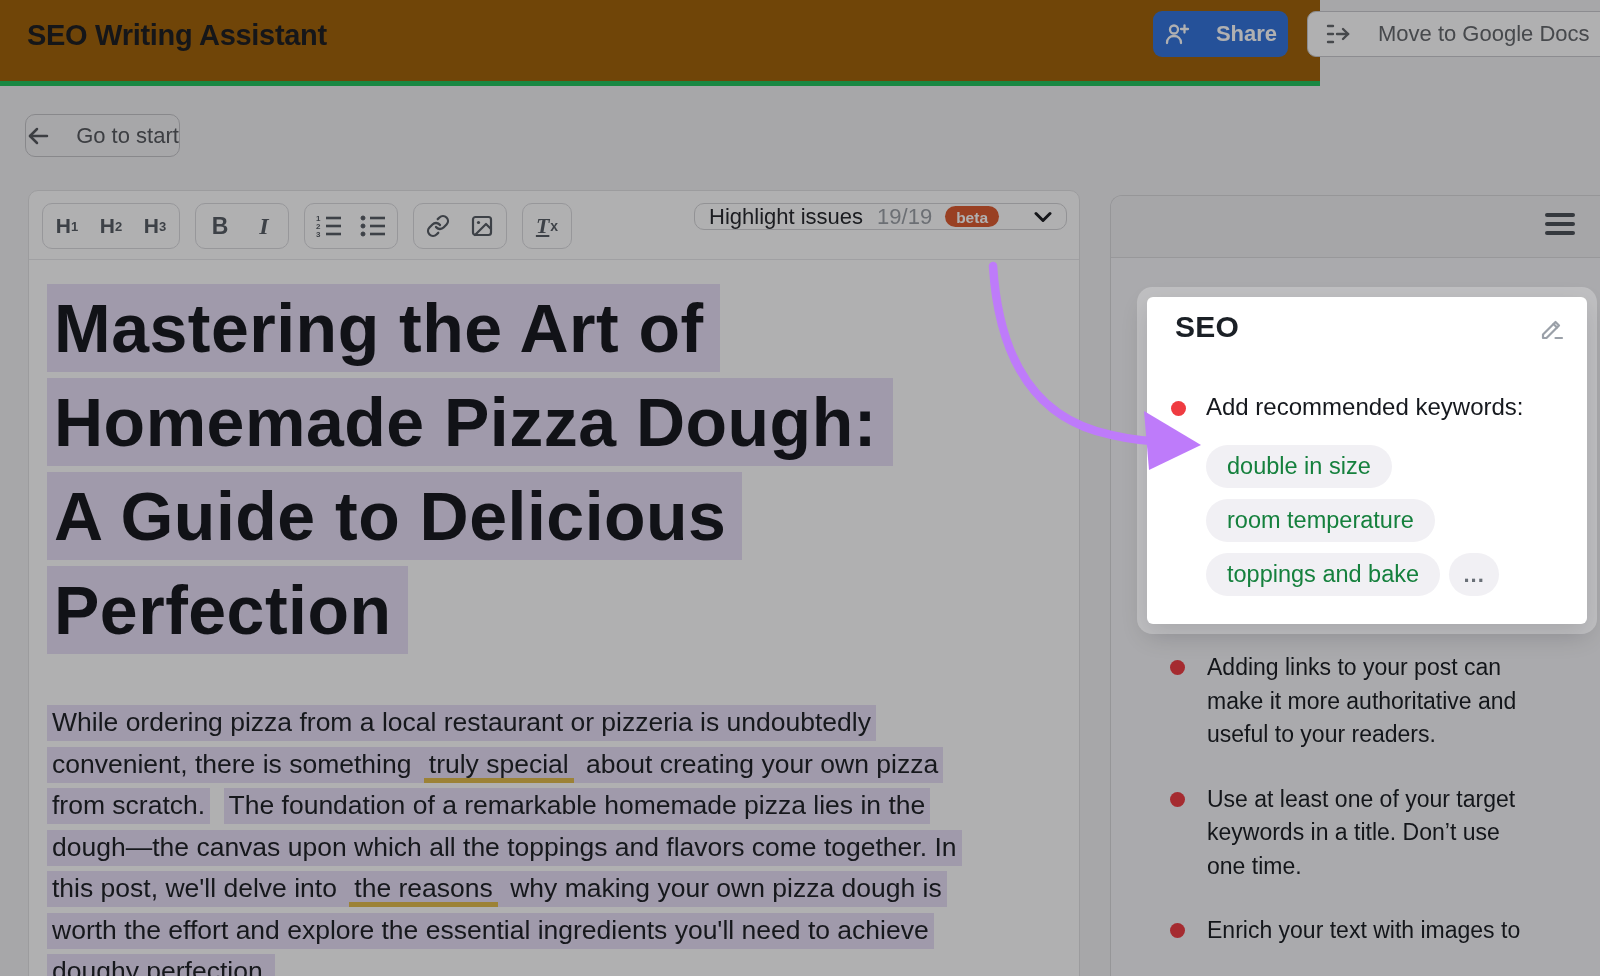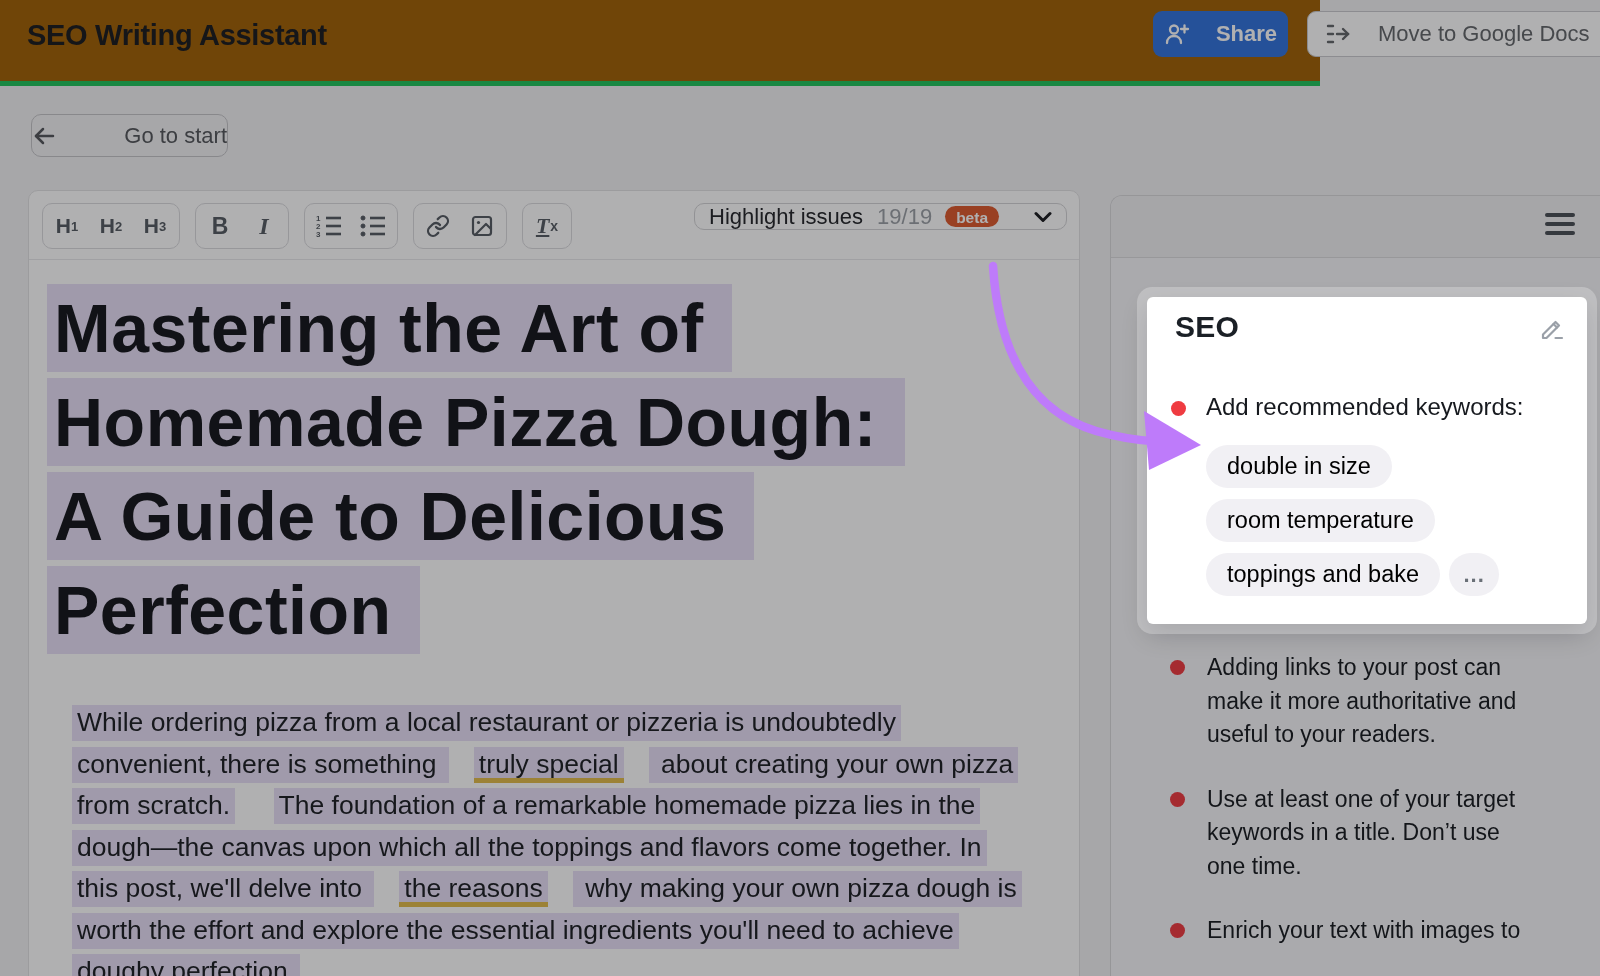--- a/index.html
+++ b/index.html
@@ -15,23 +15,23 @@
   .page-title{ position:absolute; left:27px; top:19px; font-size:29px; font-weight:700;
     color:#1B1C20; letter-spacing:-0.3px; }
   .btn{ display:flex; align-items:center; justify-content:center; gap:26px;
     border-radius:9px; cursor:pointer; white-space:nowrap; }
   .share-btn{ position:absolute; left:1153px; top:11px; width:135px; height:46px;
     background:var(--blue,#3374DC); color:#fff; font-size:22px; font-weight:600; border:none; }
   .move-btn{ position:absolute; left:1307px; top:11px; width:336px; height:46px;
     background:#FFFFFF; border:1px solid #CBCBCE; color:#64676B; font-size:22px; font-weight:500;
     justify-content:flex-start; padding-left:16px; }
   
-  .goto-btn{ position:absolute; left:31px; top:114px; width:197px; height:43px;
+  .goto-btn{ position:absolute; left:25px; top:114px; width:155px; height:43px;
     background:transparent; border:1.5px solid #C5C5C8; border-radius:10px;
-    color:#55585C; font-size:22px; font-weight:400;justify-content:space-between; }
+    color:#55585C; font-size:22px; font-weight:400; }
   
   .editor{ position:absolute; left:28px; top:190px; width:1052px; height:810px;
     background:#FFFFFF; border:1px solid #E2E2E4; border-radius:10px; }
   .toolbar{ position:absolute; left:0; top:0; width:100%; height:69px;
     border-bottom:1px solid #E8E8EA; display:flex; align-items:flex-start;
     padding:12px 0 0 13px; gap:15px; }
   .tb-group{ display:flex; align-items:center; height:46px; border:1px solid #DBDBDE;
     border-radius:10px; padding:0 2px; background:#fff; }
   .tb-btn{ width:44px; height:40px; display:flex; align-items:center; justify-content:center;
     background:none; border:none; color:#565C63; font-size:21px; font-weight:600; cursor:pointer; }
@@ -45,27 +45,27 @@
     border:1px solid #D3D3D6; border-radius:10px; background:#fff;
     display:flex; align-items:center; padding:0 14px; cursor:pointer; }
   .hi-label{ font-size:22px; color:#25272B; }
   .hi-count{ font-size:22px; color:#9BA0A6; margin-left:14px; }
   .beta-badge{ margin-left:13px; background:var(--beta,#DD5A2E); color:#fff;
     font-size:15.5px; font-weight:700; border-radius:13px; padding:3px 11px 0; }
   .hi-chevron{ margin-left:auto; display:flex; }
   
   .doc-heading{ position:absolute; left:18px; top:93px; }
   .h-line{ display:table; background:var(--hl,#E7DFF6); height:76px; line-height:88px;
-    margin-bottom:6px; padding:0 28px 0 7px; font-size:68px; font-weight:800;
+    margin-bottom:6px; padding:0 16px 0 7px; font-size:68px; font-weight:800;
     letter-spacing:0.5px; color:#16171C; white-space:pre; }
   .doc-paragraph{ position:absolute; left:18px; top:514px; }
   .p-line{ height:36px; margin-bottom:5.5px; white-space:pre; }
   .seg{ display:inline-block; font-size:26.5px; line-height:29px; padding:3px 5px 4px;
     color:#1D1F24; }
-  .seg.hl{ background:var(--hl,#E7DFF6);margin-left:25px; }
+  .seg.hl{ background:var(--hl,#E7DFF6); }
   .seg.ul{ box-shadow:inset 0 -5px 0 var(--gold,#E2BC4A); }
   .seg.gap{ padding:3px 3px 4px; }
   
   .right-panel{ position:absolute; left:1110px; top:195px; width:492px; height:781px;
     background:#F7F7F9; border-left:1px solid #D9D9DB; border-top:1px solid #D9D9DB;
     border-top-left-radius:12px; }
   .panel-header{ position:absolute; left:0; top:0; width:100%; height:62px;
     background:#F0F0F2; border-top-left-radius:12px; border-bottom:1px solid #DCDCDE; }
   .hamburger{ position:absolute; left:434px; top:17px; width:30px; cursor:pointer; }
   .hamburger i{ display:block; height:3.5px; background:#4A5056; border-radius:2px; margin-bottom:5.5px; }
@@ -83,21 +83,21 @@
   .seo-title{ position:absolute; left:28px; top:13px; font-size:30px; font-weight:800;
     color:#1B2026; letter-spacing:0.3px; }
   .edit-btn{ position:absolute; right:21px; top:18px; width:28px; height:28px;
     background:none; border:none; cursor:pointer; display:flex; }
   .card-dot{ position:absolute; left:24px; top:104px; width:15px; height:15px;
     border-radius:50%; background:var(--red,#EF3B41); }
   .card-tip{ position:absolute; left:59px; top:96px; font-size:24px; color:#16191E; }
   .pills{ position:absolute; left:59px; top:148px; }
   .pill{ display:table; background:#F1F0F4; border-radius:22px; height:43px;
     line-height:43px; padding:0 21px; margin-bottom:11px; font-size:23.5px;
-    color:#000000; cursor:pointer; white-space:pre; }
+    color:#15803d; cursor:pointer; white-space:pre; }
   .pill-row{ display:flex; align-items:center; gap:9px; }
   .pill-row .pill{ margin-bottom:16px; }
   .pill.more{ width:50px; padding:0; text-align:center; letter-spacing:1px;
     color:#6A7077; font-weight:700; font-size:22px; }
   
   .arrow-svg{ position:absolute; inset:0; z-index:60; pointer-events:none; }
 </style>
 </head>
 <body>
 

